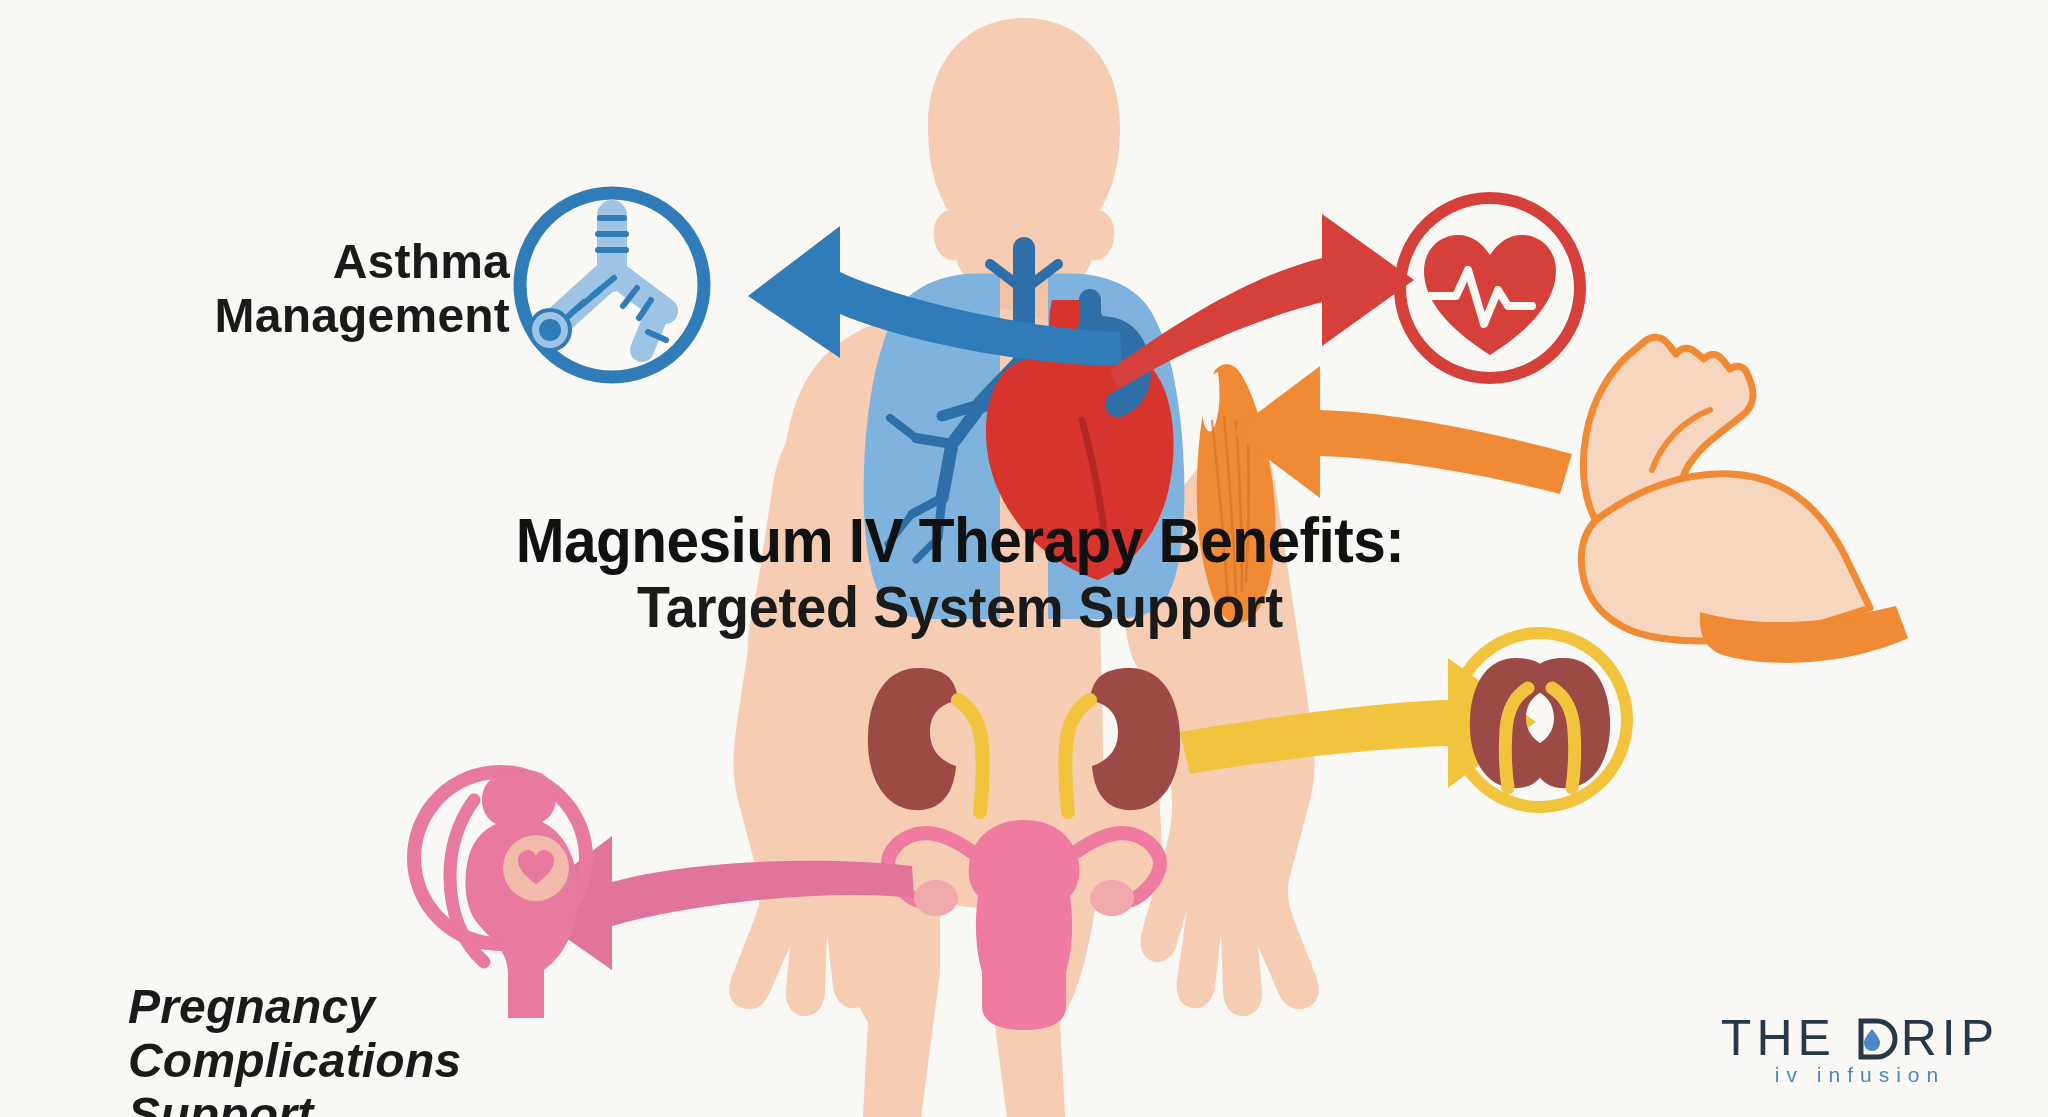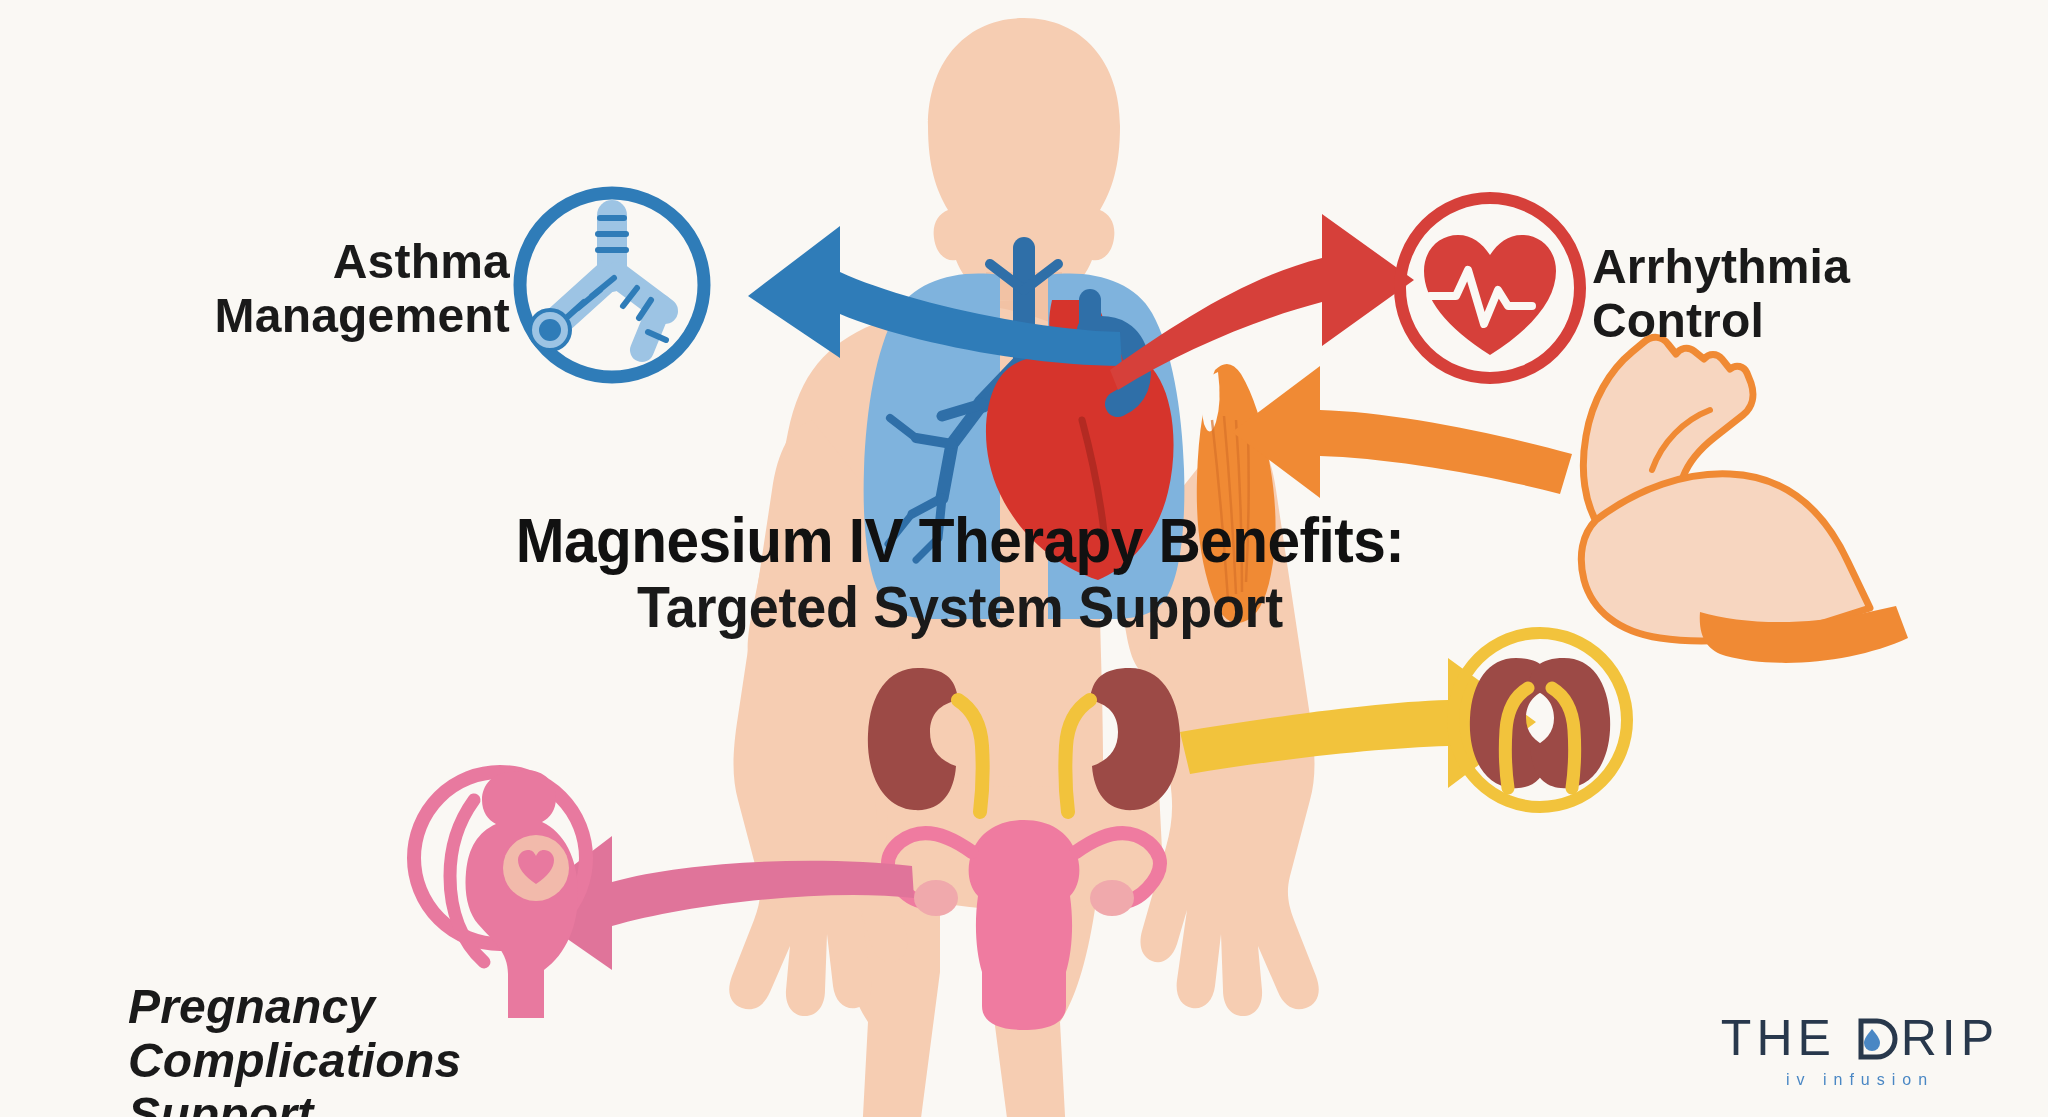--- a/index.html
+++ b/index.html
@@ -107,25 +107,25 @@
     letter-spacing: 5px;
     color: #28384c;
     text-align: center;
     line-height: 1;
     margin-top: 13px;
   }
   #logo-sub {
     display: block;
     font-family: "Liberation Sans", sans-serif;
     font-weight: 400;
-    font-size: 16px;
+    font-size: 21px;
     letter-spacing: 7px;
     color: #4a87c4;
     text-align: center;
-    margin-top: 8px;
+    margin-top: 0;
   }
 </style>
 </head>
 <body>
 
 <div id="infographic">
 
   <svg id="bodyart" viewBox="0 0 2048 1117" aria-hidden="true">
     <defs>
       <clipPath id="clip-lung-L">
@@ -508,22 +508,20 @@
                c-18 -5 -28 -18 -26 -44 z" fill="#f08a34"></path>
 
       <path d="M1652 470 c10 -28 32 -50 58 -60" fill="none" stroke="#f08a34" stroke-width="6" stroke-linecap="round"></path>
     </g>
 
   </svg>
 
   <div class="label" id="label-asthma">Asthma
 Management</div>
 
-  <div class="label" id="label-arrhythmia">Arrhythmia
-Control</div>
 
 
   <div class="label" id="label-pregnancy">Pregnancy Complications
 Support</div>
 
   <div id="title-block">
     <span id="title-line1">Magnesium IV Therapy Benefits:</span>
     <span id="title-line2">Targeted System Support</span>
   </div>
 

